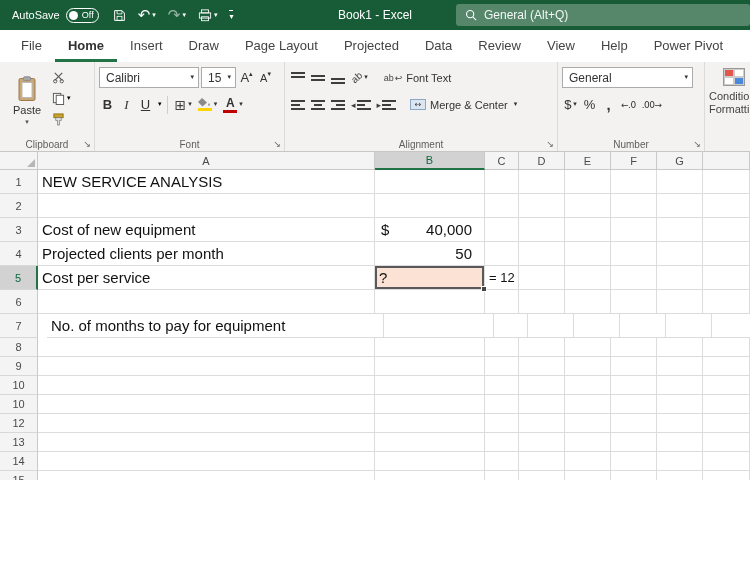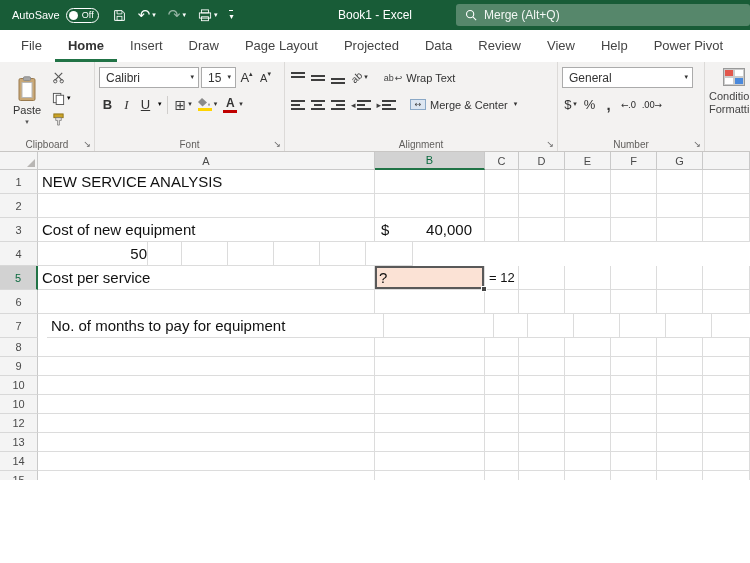--- a/index.html
+++ b/index.html
@@ -81,21 +81,21 @@
   .sheet{flex:1;background:#fff;overflow:hidden;}
   .chrow{display:flex;height:18px;}
   .corner{width:38px;flex:none;background:#F4F4F4;border-right:1px solid #C9C9C9;border-bottom:1px solid #C9C9C9;position:relative;}
   .corner::after{content:"";position:absolute;right:2px;bottom:2px;border-left:8px solid transparent;border-bottom:8px solid #B8B6B4;}
   .ch{flex:none;display:flex;align-items:center;justify-content:center;background:#F4F4F4;border-right:1px solid #C9C9C9;border-bottom:1px solid #C9C9C9;font-size:11px;color:#4A4A4A;}
   .ch.sel{background:#D2D2D2;border-bottom:2px solid #217346;color:#0B6A3F;}
   .r{display:flex;}
   .rh{width:38px;flex:none;display:flex;align-items:center;justify-content:center;background:#F4F4F4;border-right:1px solid #C9C9C9;border-bottom:1px solid #D8D8D8;font-size:11px;color:#4A4A4A;}
   .rh.sel{background:#D2D2D2;border-right:2px solid #217346;color:#0B6A3F;}
   .c{flex:none;border-right:1px solid #DCDCDC;border-bottom:1px solid #DCDCDC;display:flex;align-items:center;padding:0 4px;font-size:15px;color:#111;white-space:nowrap;overflow:hidden;}
-  .c.num{justify-content:flex-end;padding-right:0;}
+  .c.num{justify-content:flex-end;padding-right:12px;}
   .c.acct{justify-content:space-between;padding-right:12px;padding-left:6px;}
   .c.note{font-size:13px;}
   .c.selcell{background:#FBE2D5;box-shadow:inset 0 0 0 2px #595959;position:relative;overflow:visible;z-index:2;}
   .handle{position:absolute;right:-3px;bottom:-3px;width:6px;height:6px;background:#454545;border:1px solid #fff;z-index:5;}
 </style>
 </head>
 <body>
 
 <div class="app">
 
@@ -134,21 +134,21 @@
       <span class="qbtn">
           <span class="cqa">▾</span>
         </span>
     </div>
     <div class="tbtitle">Book1 - Excel</div>
     <div class="searchbox">
       <svg width="12" height="12" viewBox="0 0 14 14">
           <circle cx="6" cy="6" r="4.2" fill="none" stroke="#fff" stroke-width="1.3"></circle>
           <line x1="9.2" y1="9.2" x2="13" y2="13" stroke="#fff" stroke-width="1.3"></line>
         </svg>
-      <span>Merge (Alt+Q)</span>
+      <span>General (Alt+Q)</span>
     </div>
   </div>
 
   <div class="tabs">
       <div class="tab">File</div>
       <div class="tab active">Home</div>
       <div class="tab">Insert</div>
       <div class="tab">Draw</div>
       <div class="tab">Page Layout</div>
       <div class="tab">Projected</div>
@@ -276,21 +276,21 @@
             </span>
           <span class="rbtn">
               <span class="orient">ab</span>
               <span class="chv">▾</span>
             </span>
           <span class="wrapbtn">
             <span class="wrapic">
                 <span>ab</span>
                 <span class="warr">↩</span>
               </span>
-            <span>Wrap Text</span>
+            <span>Font Text</span>
           </span>
         </div>
         <div class="row2">
           <span class="rbtn">
               <span class="bars hl">
                 <i></i>
                 <i></i>
                 <i></i>
               </span>
             </span>
@@ -419,20 +419,21 @@
           </div>
           <div class="c" style="width: 34px;"></div>
           <div class="c" style="width: 46px;"></div>
           <div class="c" style="width: 46px;"></div>
           <div class="c" style="width: 46px;"></div>
           <div class="c" style="width: 46px;"></div>
           <div class="c" style="width: 47px;"></div>
         </div>
         <div class="r" style="height: 24px;">
           <div class="rh">4</div>
+          <div class="c" style="width: 337px;">Projected clients per month</div>
           <div class="c num" style="width: 110px;">50</div>
           <div class="c" style="width: 34px;"></div>
           <div class="c" style="width: 46px;"></div>
           <div class="c" style="width: 46px;"></div>
           <div class="c" style="width: 46px;"></div>
           <div class="c" style="width: 46px;"></div>
           <div class="c" style="width: 47px;"></div>
         </div>
         <div class="r" style="height: 24px;">
           <div class="rh sel">5</div>

